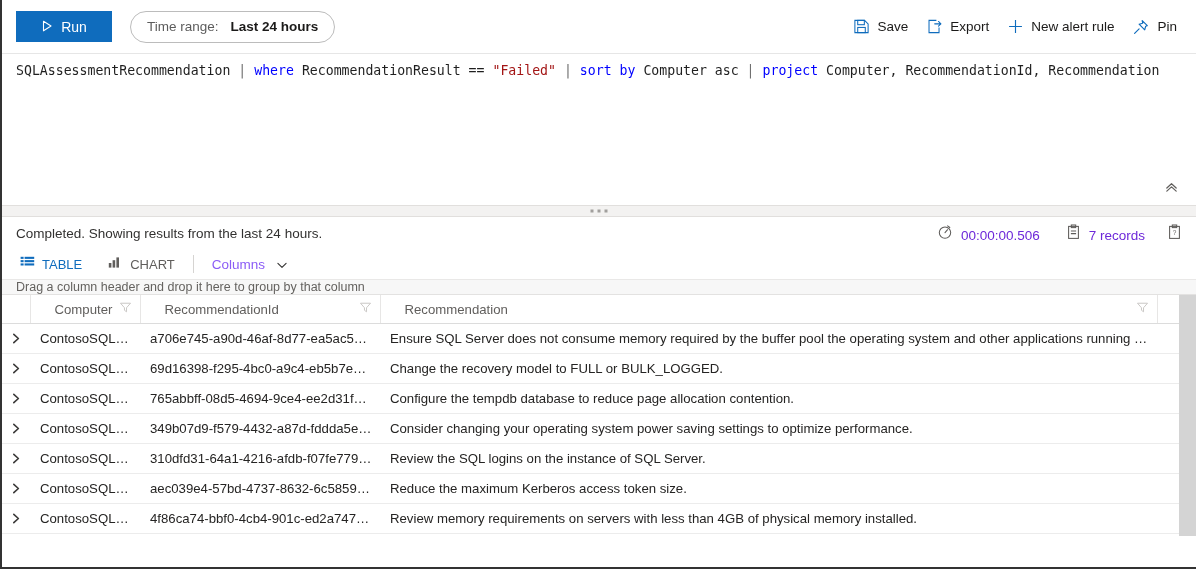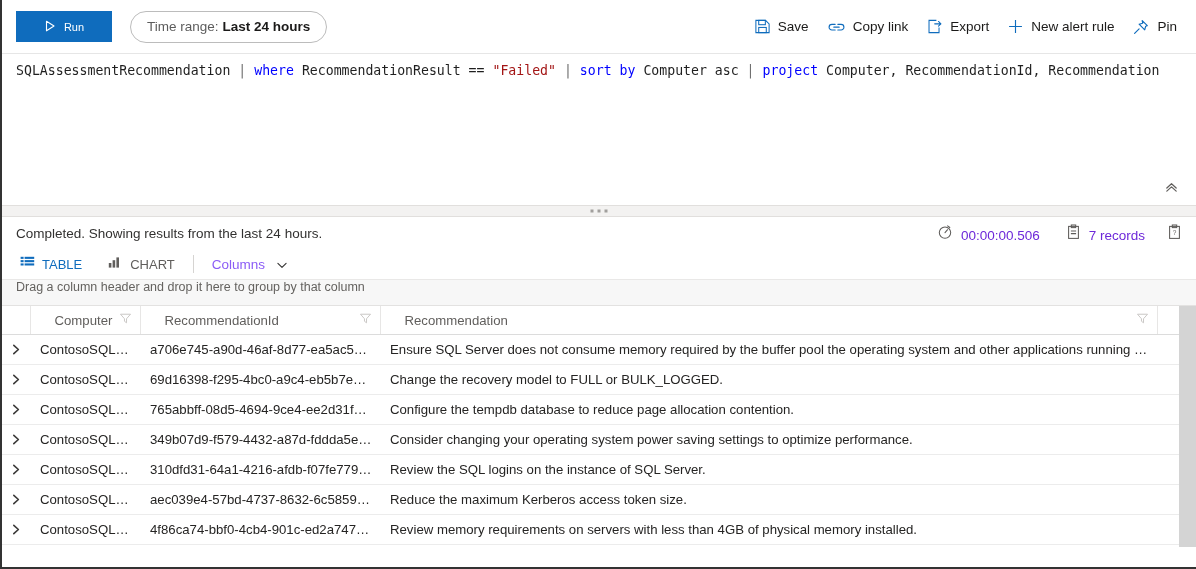--- a/index.html
+++ b/index.html
@@ -38,21 +38,21 @@
   .run-button {
     display: inline-flex;
     align-items: center;
     justify-content: center;
     gap: 8px;
     background: #0f6cbd;
     color: #ffffff;
     height: 31px;
     min-width: 96px;
     padding: 0 0;
-    font-size: 11px;
+    font-size: 14px;
     border: none;
     cursor: pointer;
     box-sizing: border-box;
   }
   .run-button .glyph {
     display: inline-block;
     line-height: 1;
     font-size: 13px;
   }
   .time-range {
@@ -63,21 +63,21 @@
     display: inline-flex;
     align-items: center;
     padding: 0 16px;
     font-size: 13.5px;
     color: #323130;
     background: #ffffff;
     cursor: pointer;
     white-space: nowrap;
   }
   .time-range .tr-label { color: #5c5c5c; }
-  .time-range .tr-value { color: #1b1a19; font-weight: 600; margin-left: 4px;}
+  .time-range .tr-value { color: #1b1a19; font-weight: 600; margin-left: 12px;}
   .toolbar-spacer { flex: 1 1 auto; }
   .cmd {
     display: inline-flex;
     align-items: center;
     gap: 7px;
     height: 32px;
     padding: 0 9px;
     font-size: 13.5px;
     color: #1b1a19;
     cursor: pointer;
@@ -196,26 +196,26 @@
     gap: 12px;
     font-size: 13.5px;
     color: #8b5cf6;
     cursor: pointer;
     padding: 0 4px;
     height: 26px;
   }
 
   
   .group-bar {
-    height: 27px;
+    height: 16px;
     background: #f7f7f7;
     border-top: 1px solid #e9e8e7;
     border-bottom: 1px solid #e3e2e1;
     display: flex;
-    align-items: flex-start;
+    align-items: center;
     padding-left: 14px;
     box-sizing: border-box;
     font-size: 12.5px;
     color: #64625f;
   }
 
   
   .grid {
     position: relative;
     background: #ffffff;
@@ -327,30 +327,20 @@
       <span>
         <svg width="17" height="17" viewBox="0 0 18 18" aria-hidden="true">
           <path d="M2 2.5h10.2L16 6.3V15.5H2z" fill="none" stroke="#0f6cbd" stroke-width="1.1"></path>
           <rect x="5" y="2.5" width="7" height="4.6" fill="none" stroke="#0f6cbd" stroke-width="1.1"></rect>
           <rect x="5" y="10" width="8" height="5.5" fill="none" stroke="#0f6cbd" stroke-width="1.1"></rect>
         </svg>
       </span>
       <span class="cmd-label">Save</span>
     </div>
 
-    <div class="cmd">
-      <span>
-        <svg width="19" height="14" viewBox="0 0 20 14" aria-hidden="true">
-          <path d="M8.6 4.2H5.2a3 3 0 1 0 0 6h3.4" fill="none" stroke="#0f6cbd" stroke-width="1.2" stroke-linecap="round"></path>
-          <path d="M11.4 4.2h3.4a3 3 0 0 1 0 6h-3.4" fill="none" stroke="#0f6cbd" stroke-width="1.2" stroke-linecap="round"></path>
-          <path d="M7.2 7.2h5.6" fill="none" stroke="#0f6cbd" stroke-width="1.2" stroke-linecap="round"></path>
-        </svg>
-      </span>
-      <span class="cmd-label">Copy link</span>
-    </div>
 
     <div class="cmd">
       <span>
         <svg width="17" height="17" viewBox="0 0 18 18" aria-hidden="true">
           <path d="M11 2.5H3.2v13h10.6V10" fill="none" stroke="#0f6cbd" stroke-width="1.1"></path>
           <path d="M9.2 6.2h6.4M13.2 3.7l2.6 2.5-2.6 2.5" fill="none" stroke="#0f6cbd" stroke-width="1.1" stroke-linecap="round" stroke-linejoin="round"></path>
         </svg>
       </span>
       <span class="cmd-label">Export</span>
     </div>

